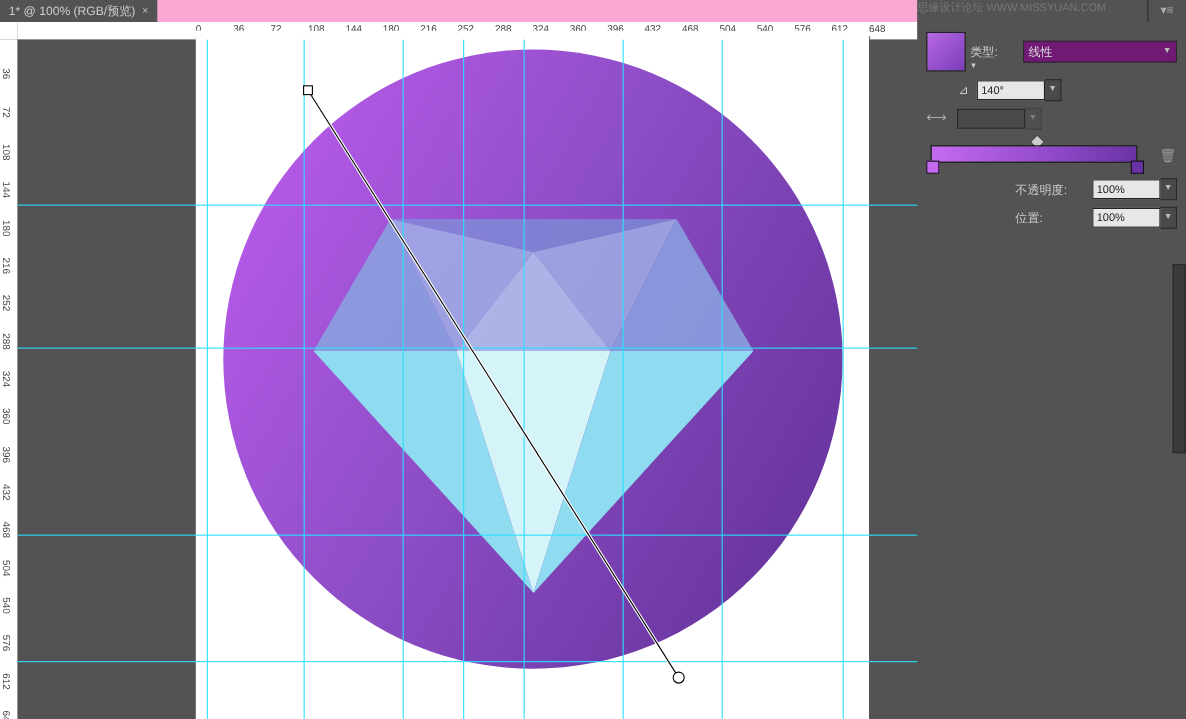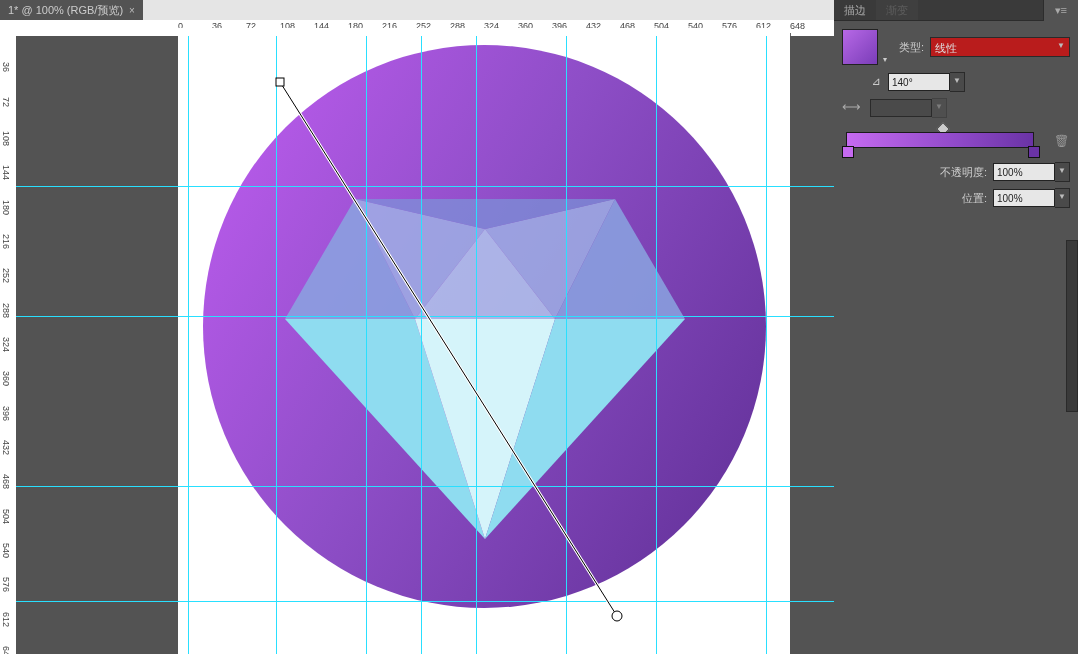--- a/index.html
+++ b/index.html
@@ -1,17 +1,17 @@
 <!DOCTYPE html>
 <html><head>
 <meta charset="utf-8">
 <style>
 html,body{margin:0;padding:0;width:1078px;height:654px;overflow:hidden;background:#535353;font-family:"Microsoft YaHei",Arial,sans-serif;font-size:11px;color:#ddd;-webkit-font-smoothing:none}
 
-.tab-bar{position:absolute;left:0;top:0;height:20px;width:834px;background:#e5e5e5;display:flex;align-items:center}
+.tab-bar{position:absolute;left:0;top:0;height:20px;width:834px;background:#f9a8d4;display:flex;align-items:center}
 .tab{height:20px;padding:0 8px;display:flex;align-items:center;gap:6px;background:#535353;font-size:11px;color:#ccc}
 .tab .x{font-size:10px;color:#bbb}
 
 .ruler-h{position:absolute;left:16px;top:20px;height:16px;width:818px;background:#fff;border-bottom:1px solid #666;overflow:hidden}
 .ruler-v{position:absolute;left:0;top:36px;width:16px;height:618px;background:#fff;border-right:1px solid #666;overflow:hidden}
 .ruler-corner{position:absolute;left:0;top:20px;width:16px;height:16px;background:#fff;border-right:1px solid #666;border-bottom:1px solid #666}
 .tick{position:absolute;font-size:9px;color:#444;font-family:Arial}
 .ruler-h .tick{top:1px}
 .ruler-h .tick::after{content:"";position:absolute;left:0;top:12px;width:1px;height:4px;background:#666}
 .ruler-v .tick{left:1px;writing-mode:vertical-rl;text-orientation:mixed}
@@ -30,22 +30,22 @@
 
 .panel{position:absolute;right:0;top:0;width:244px;height:654px;background:#535353}
 .panel-tabs{position:absolute;left:0;top:0;height:20px;width:210px;display:flex;border-bottom:1px solid #2c2c2c;background:#3a3a3a}
 .panel-tabs .pt{padding:3px 10px;font-size:11px;color:#aaa}
 .panel-tabs .pt.active{background:#535353;color:#ddd}
 .panel-close{position:absolute;right:0;top:0;width:34px;height:20px;text-align:center;line-height:20px;color:#aaa;border-left:1px solid #2c2c2c;font-size:11px}
 .panel-body{position:absolute;left:0;top:20px;width:244px;padding:8px 8px 0 8px;box-sizing:border-box}
 .row{display:flex;align-items:center;margin-bottom:6px;height:20px}
 .swatch-big{width:34px;height:34px;background:linear-gradient(135deg,#b768e6,#7a3db8);border:1px solid #222;margin-right:4px;position:relative}
 .swatch-caret{position:absolute;right:-10px;bottom:0;font-size:8px;color:#ccc}
-.lbl{width:42px;text-align:right;margin-right:6px;color:#ccc;font-size:11px}
-.dropdown{flex:1;height:18px;background:#b91c1c;border:1px solid #2a2a2a;display:flex;align-items:flex-end;padding:0 4px;font-size:11px;color:#ddd;position:relative}
+.lbl{width:42px;text-align:left;margin-right:6px;color:#ccc;font-size:11px}
+.dropdown{flex:1;height:18px;background:#701a75;border:1px solid #2a2a2a;display:flex;align-items:center;padding:0 4px;font-size:11px;color:#ddd;position:relative}
 .dropdown .dd-arrow{position:absolute;right:2px;top:2px;width:12px;height:12px;font-size:8px;text-align:center;line-height:12px;color:#bbb}
 .mini-swatch{width:22px;height:22px;border:1px solid #111;margin-right:4px}
 .stroke-swatch{position:relative}
 .stroke-swatch .none{position:absolute;left:-2px;top:20px;width:28px;height:2px;background:#e03030;transform:rotate(-45deg);transform-origin:left}
 .btn-group{display:flex;gap:0;margin-left:4px}
 .btn-group .btn{width:22px;height:18px;border:1px solid #2a2a2a;background:#4a4a4a}
 .btn.disabled{opacity:.45}
 .angle-icon{width:16px;height:14px;margin-right:4px;font-size:11px;color:#ccc;text-align:center}
 .num-input{width:54px;height:16px;background:#e7e7e7;border:1px solid #222;color:#222;font-size:10px;padding:0 3px;display:flex;align-items:center}
 .num-drop{width:14px;height:18px;background:#4a4a4a;border:1px solid #2a2a2a;border-left:none;font-size:8px;color:#bbb;text-align:center;line-height:16px}
@@ -152,24 +152,20 @@
   <svg class="grad-line">
     <line id="gLine" stroke="#fff" stroke-width="3" x1="264" y1="46" x2="601" y2="580"></line>
     <line id="gLine2" stroke="#000" stroke-width="1" x1="264" y1="46" x2="601" y2="580"></line>
     <rect id="gStart" width="8" height="8" fill="#fff" stroke="#000" x="260" y="42"></rect>
     <circle id="gEnd" r="5" fill="#fff" stroke="#000" cx="601" cy="580"></circle>
   </svg>
 </div>
 
 <div class="panel">
   <div class="watermark">思缘设计论坛 WWW.MISSYUAN.COM</div>
-  <div class="panel-tabs">
-    <div class="pt">描边</div>
-    <div class="pt active" style="opacity:.2">渐变</div>
-  </div>
   <div class="panel-close">▾≡</div>
 
   <div class="panel-body">
 
     <div class="row" style="height:38px">
       <div class="swatch-big">
         <span class="swatch-caret">▾</span>
       </div>
       <span class="lbl">类型:</span>
       <div class="dropdown">

